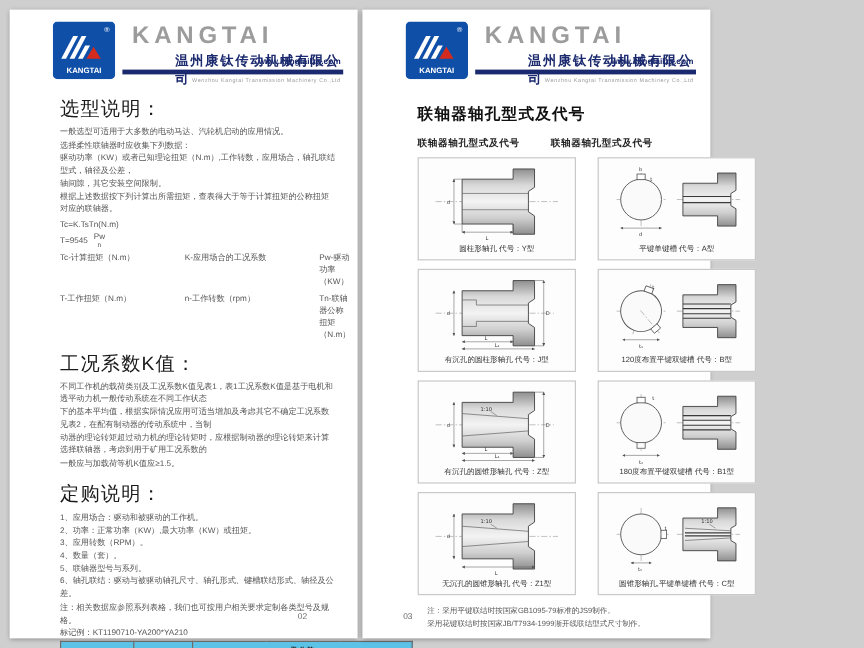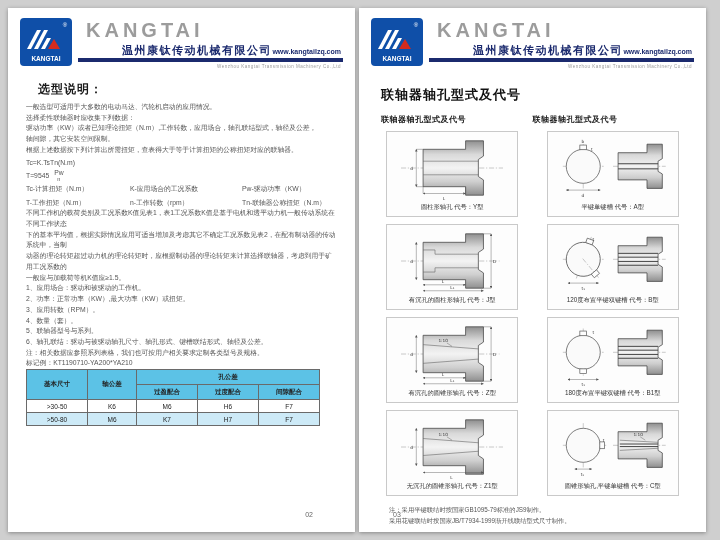--- a/index.html
+++ b/index.html
@@ -4,36 +4,37 @@
 <style>
   html,body{margin:0;padding:0;}
   body{
     width:720px;height:540px;overflow:hidden;
     background:#cfcfcf;
     font-family:"Liberation Sans","DejaVu Sans",sans-serif;
     -webkit-font-smoothing:antialiased;
   }
   .spread{display:flex;gap:4px;padding:8px;}
   .page{
-    position:relative;width:347px;height:524px;background:#fff;
+    position:relative;width:290px;height:524px;background:#fff;
     box-shadow:0 1px 4px rgba(0,0,0,.35);
     box-sizing:border-box;
+    padding-left:24px;
   }
   
   .page-header{position:relative;height:64px;padding:12px 14px 0 14px;box-sizing:border-box;}
   .logo{position:absolute;left:12px;top:10px;width:52px;height:48px;}
   .brand-block{margin-left:64px;}
   .brand{font-size:20px;font-weight:bold;color:#9c9c9c;letter-spacing:4px;line-height:1;}
   .company{font-size:11px;font-weight:bold;color:#1b2a6e;letter-spacing:1.5px;margin-top:3px;margin-left:36px;}
   .header-rule{position:absolute;left:70px;right:12px;top:50px;height:4px;background:#1b2a6e;}
   .website{position:absolute;right:14px;top:40px;font-size:7px;color:#1b2a6e;font-weight:bold;}
   .website-sub{position:absolute;right:14px;top:56px;font-size:4.5px;color:#9a9a9a;letter-spacing:.5px;}
   
   .content{padding:0 18px;}
-  h2.sec{font-size:12px;font-weight:bold;color:#1a1a1a;letter-spacing:1px;margin:9px 0 4px 12px;}
+  h2.sec{font-size:16px;font-weight:normal;color:#1a1a1a;letter-spacing:1px;margin:9px 0 4px 0;}
   .small{font-size:6.8px;color:#555;line-height:1.58;white-space:pre-line;margin:0;}
   .formula{font-size:6.8px;color:#555;margin-top:3px;}
   .frac{display:inline-flex;flex-direction:column;align-items:center;vertical-align:middle;margin-left:3px;line-height:1.1;}
   .frac .den{font-size:5.5px;}
   .where-grid{display:grid;grid-template-columns:104px 112px 1fr;font-size:6.8px;color:#555;row-gap:4px;margin-top:2px;}
   
   .tbl-title{font-size:9px;font-weight:bold;color:#1a1a1a;margin:10px 0 5px 0;letter-spacing:1px;}
   table.fit{border-collapse:collapse;width:294px;}
   table.fit th,table.fit td{border:1px solid #6a6a6a;font-size:6.5px;text-align:center;padding:2.5px 0;color:#222;}
   table.fit th{background:#5cc2e6;font-weight:bold;}
@@ -122,25 +123,27 @@
 
       <div class="where-grid">
         <span>Tc-计算扭矩（N.m）</span>
         <span>K-应用场合的工况系数</span>
         <span>Pw-驱动功率（KW）</span>
         <span>T-工作扭矩（N.m）</span>
         <span>n-工作转数（rpm）</span>
         <span>Tn-联轴器公称扭矩（N.m）</span>
       </div>
 
+      <h2 class="sec">工况系数K值：</h2>
       <p class="small">不同工作机的载荷类别及工况系数K值见表1，表1工况系数K值是基于电机和透平动力机一般传动系统在不同工作状态
 下的基本平均值，根据实际情况应用可适当增加及考虑其它不确定工况系数见表2，在配有制动器的传动系统中，当制
 动器的理论转矩超过动力机的理论转矩时，应根据制动器的理论转矩来计算选择联轴器，考虑到用于矿用工况系数的
 一般应与加载荷等机K值应≥1.5。</p>
 
+      <h2 class="sec">定购说明：</h2>
       <p class="small">1、应用场合：驱动和被驱动的工作机。
 2、功率：正常功率（KW）,最大功率（KW）或扭矩。
 3、应用转数（RPM）。
 4、数量（套）。
 5、联轴器型号与系列。
 6、轴孔联结：驱动与被驱动轴孔尺寸、轴孔形式、键槽联结形式、轴径及公差。
 注：相关数据应参照系列表格，我们也可按用户相关要求定制各类型号及规格。
 标记例：KT1190710-YA200*YA210</p>
 
       <table class="fit">

